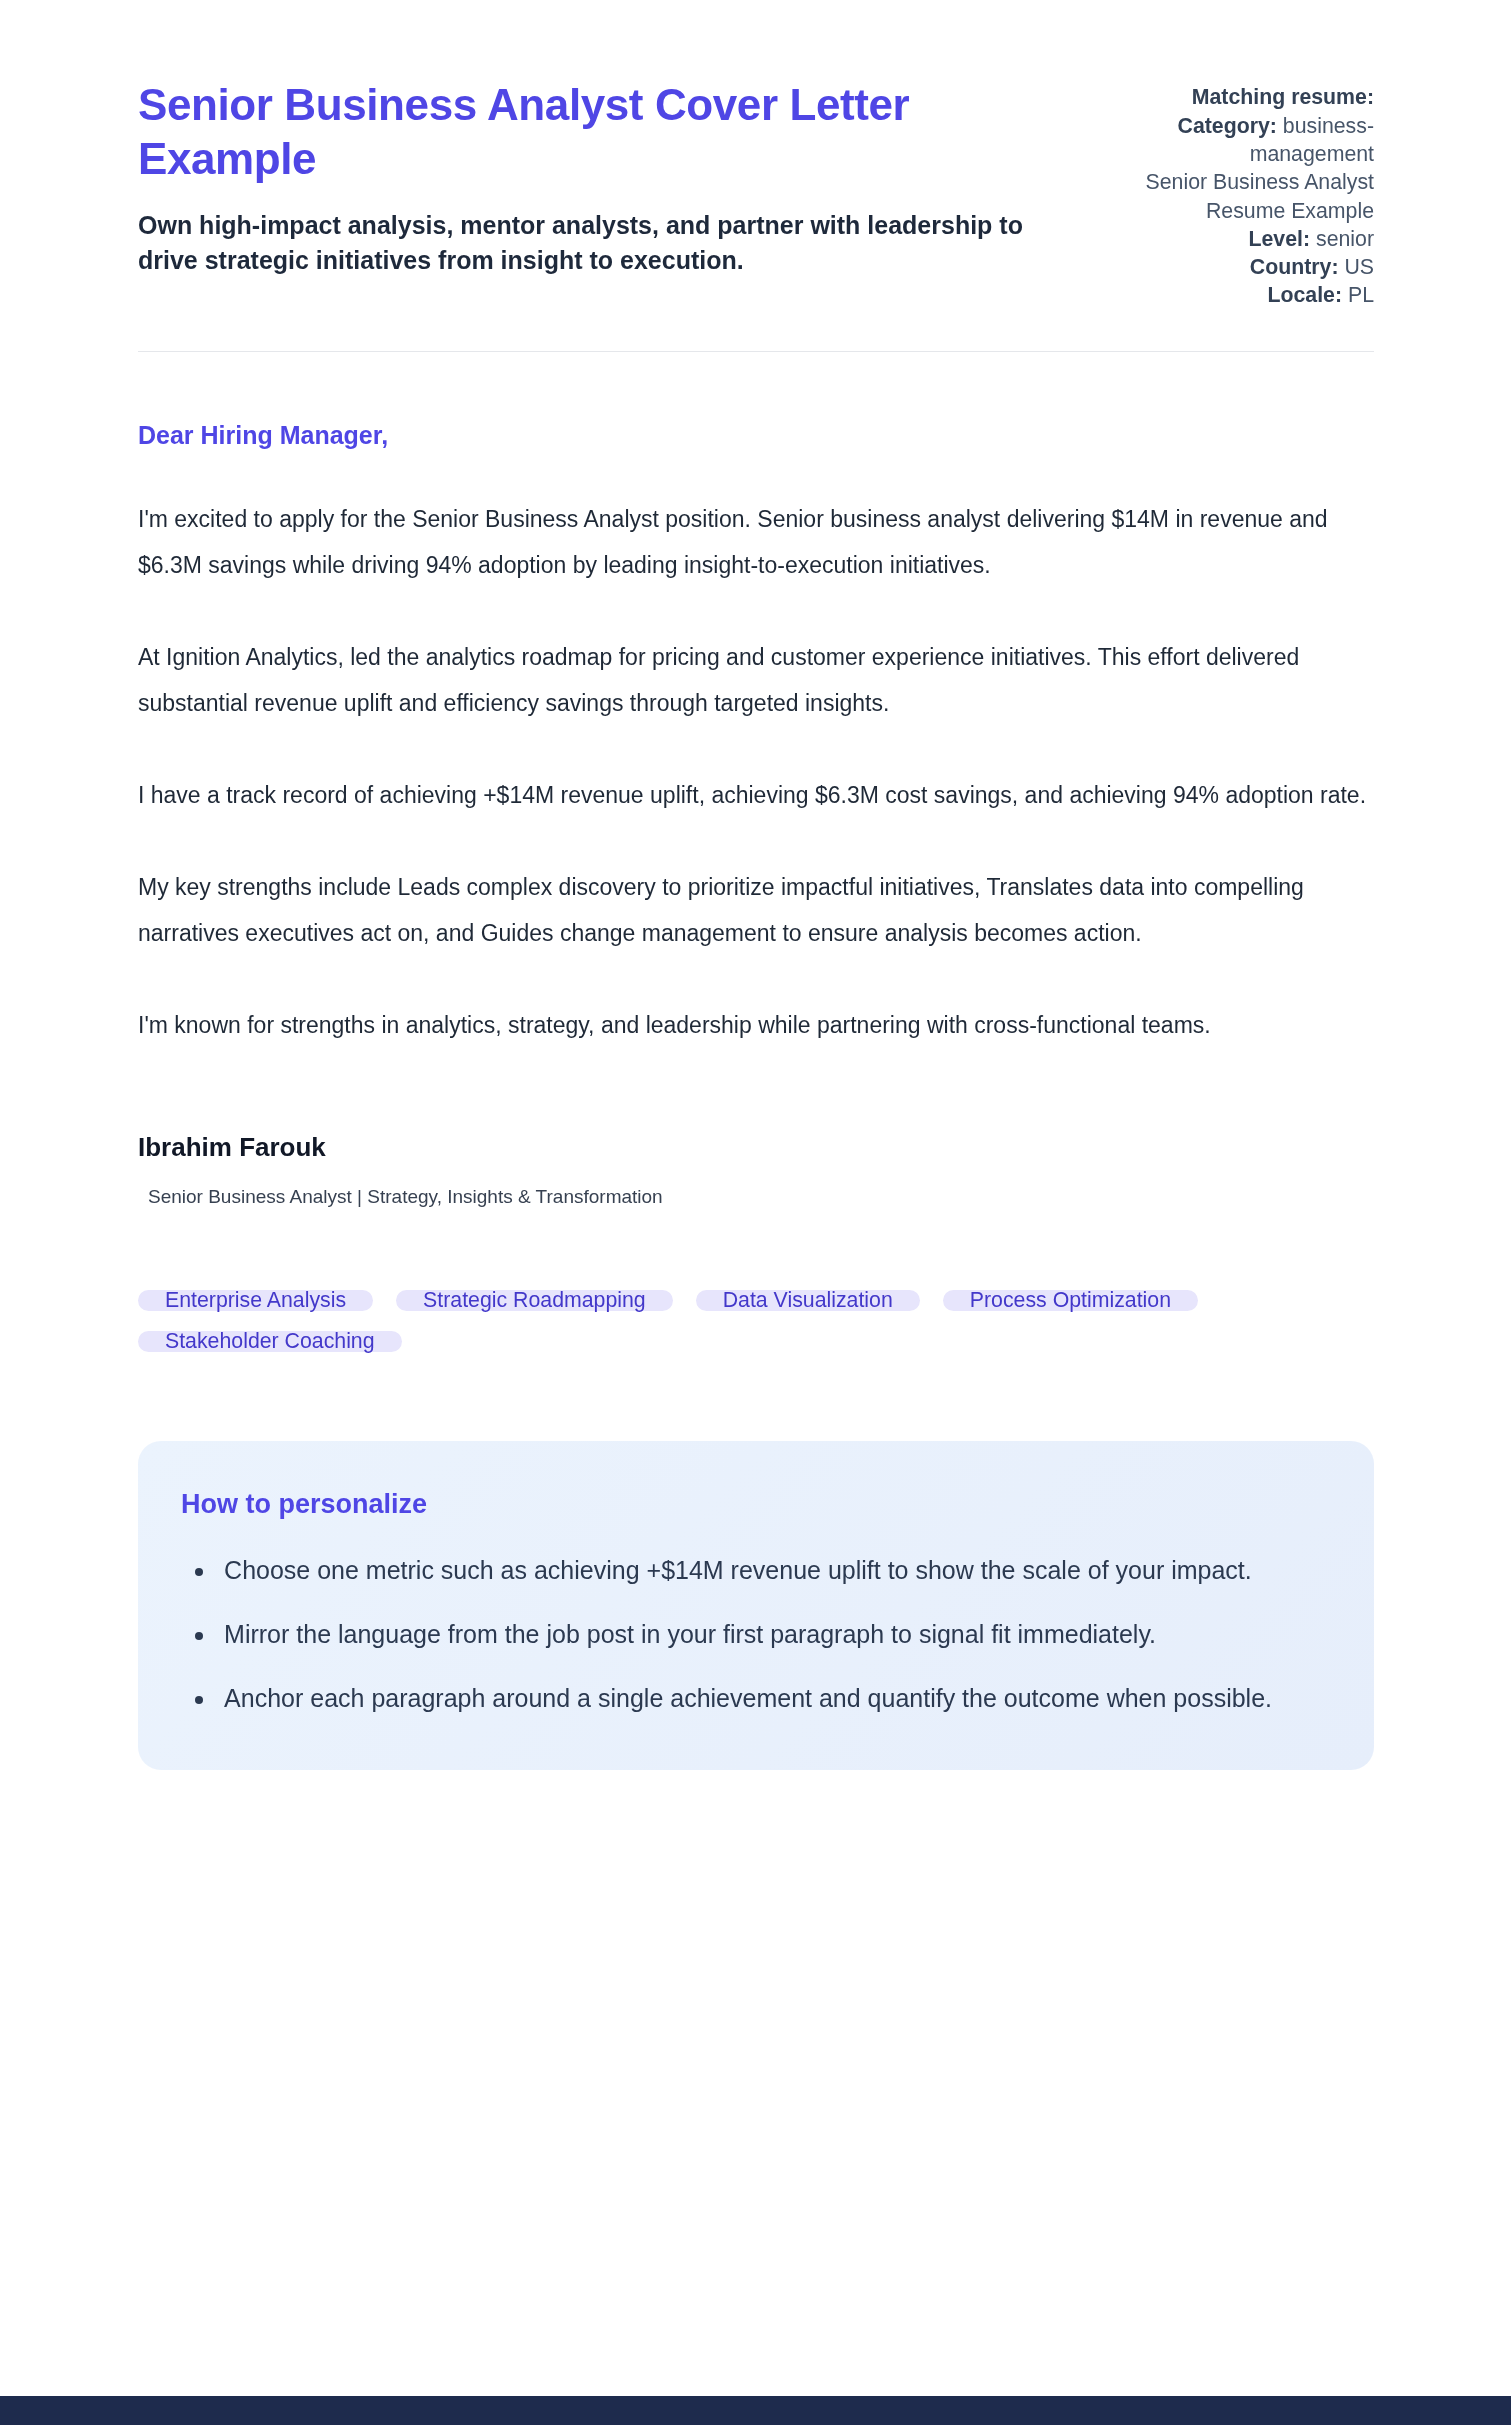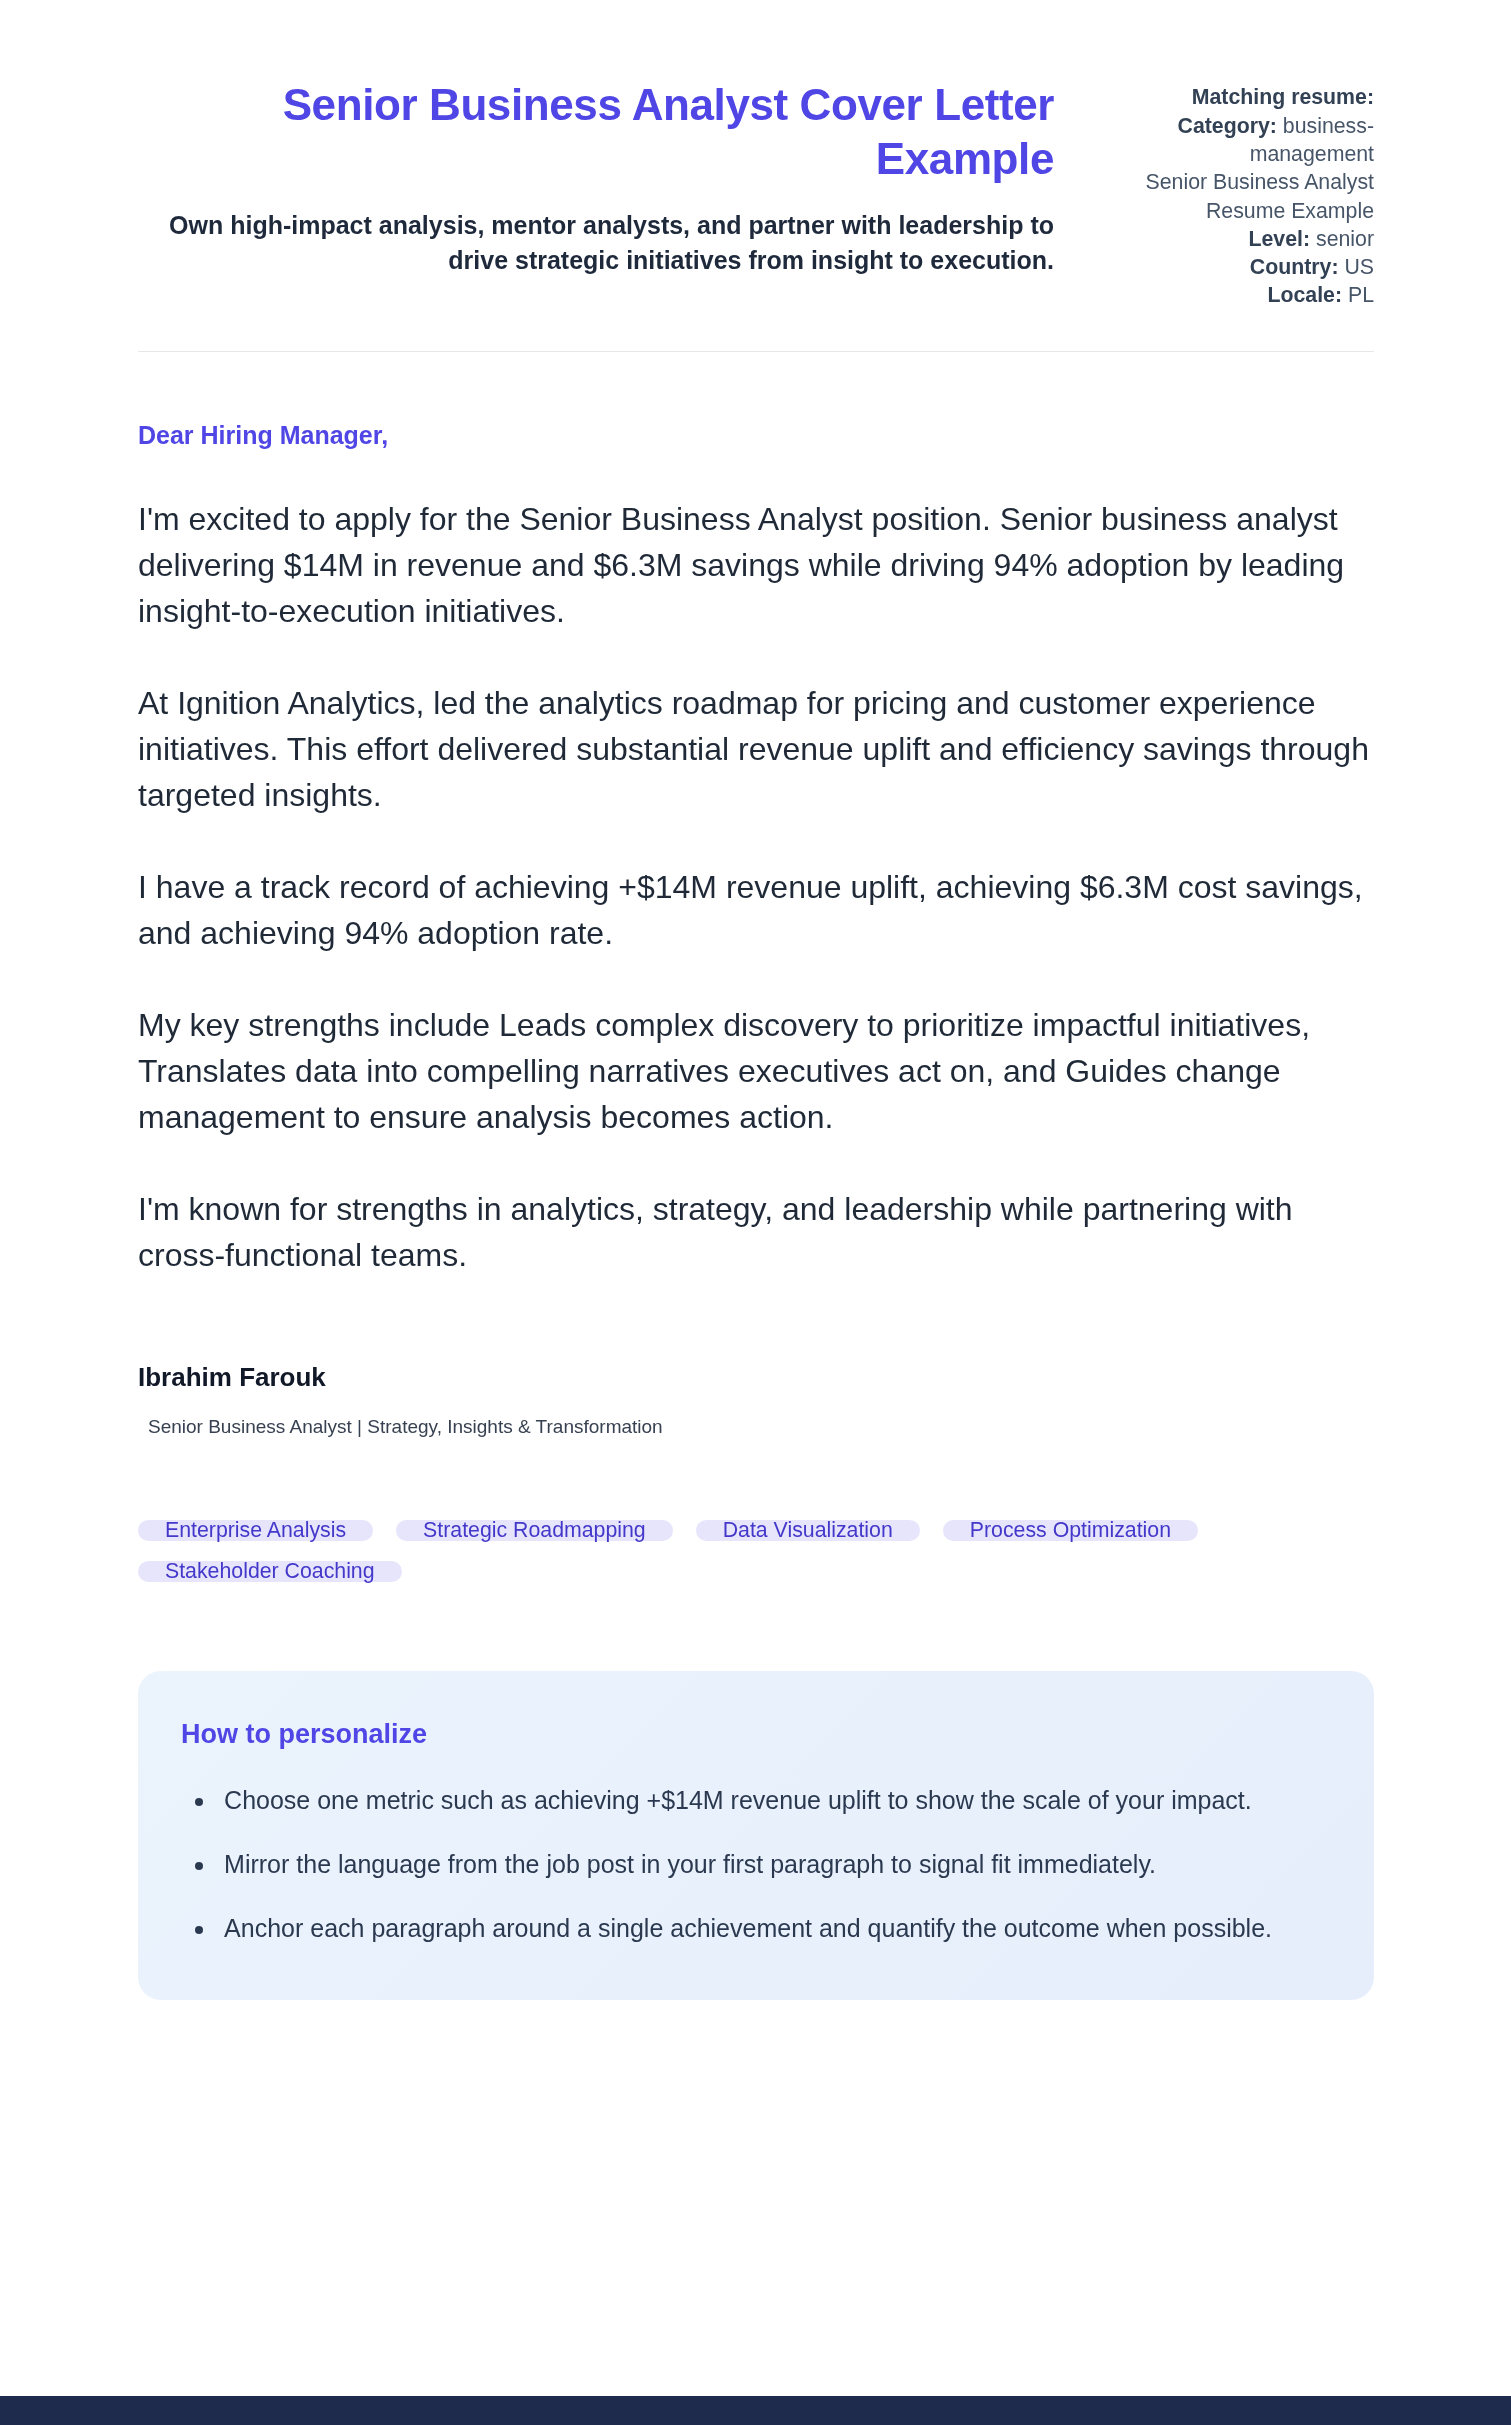--- a/index.html
+++ b/index.html
@@ -11,21 +11,21 @@
     font-family: "Liberation Sans", sans-serif;
     color: #1f2937;
     overflow: hidden;
   }
   .page {
     padding: 78px 138px 0 138px;
   }
 
   
   .header { display: flex; justify-content: space-between; align-items: flex-start; }
-  .header-left { max-width: 916px; text-align: right; }
+  .header-left { max-width: 916px; }
   .page-title {
     margin: 0 0 23px 0;
     font-size: 44px;
     line-height: 1.22;
     font-weight: 700;
     color: #4f46e5;
     letter-spacing: -0.4px;
   }
   .page-subtitle {
     margin: 0;
@@ -54,21 +54,21 @@
 
   
   .salutation {
     margin-top: 69px;
     font-size: 25px;
     font-weight: 700;
     color: #4f46e5;
   }
   .para {
     margin: 46px 0 0 0;
-    font-size: 32px;
+    font-size: 23px;
     line-height: 46px;
     color: #1f2937;
   }
 
   .signature { margin-top: 84px; }
   .signature-name {
     font-size: 26px;
     font-weight: 700;
     color: #111827;
     margin: 0 0 23px 0;

